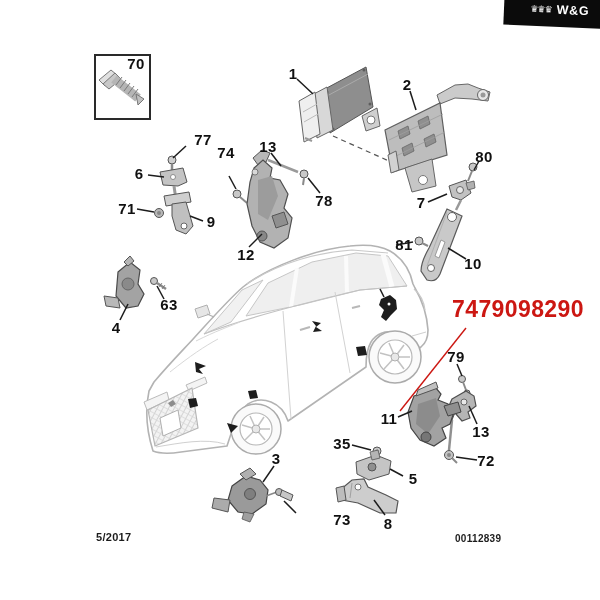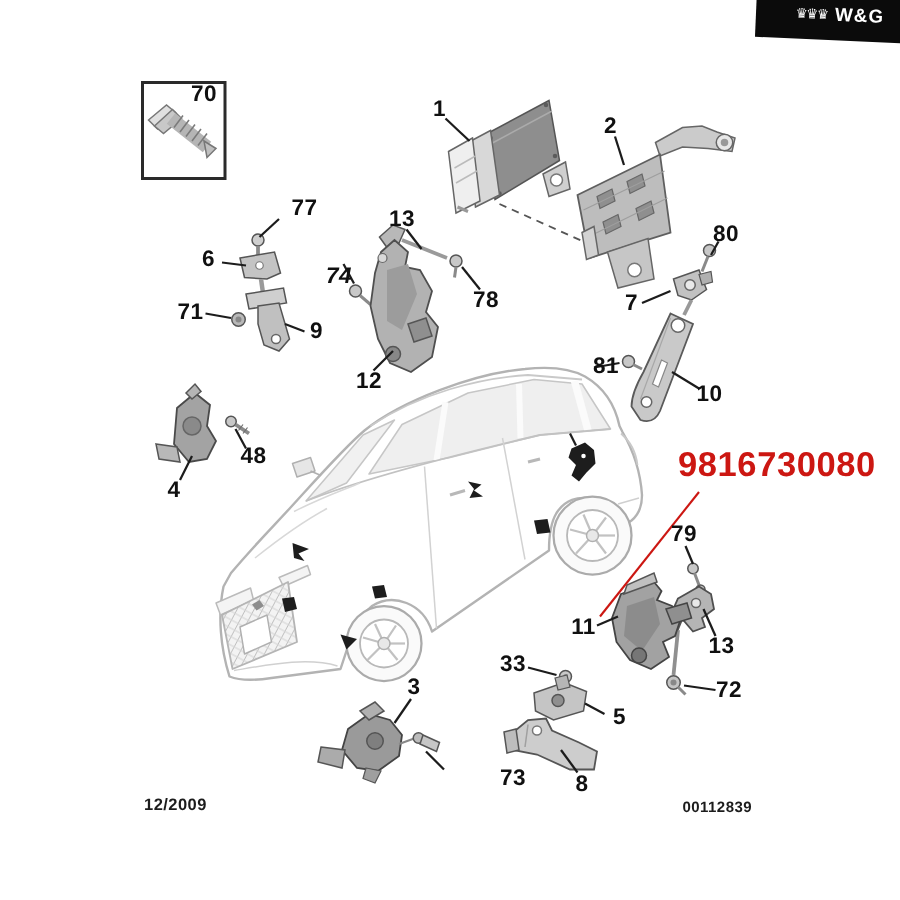--- a/index.html
+++ b/index.html
@@ -285,45 +285,45 @@
   <path d="M466,328 L400,411" stroke="#cc1712" stroke-width="1.4" fill="none"></path>
 </svg>
 
 <div style="position:absolute;left:0;top:0;width:492px;height:600px;">
       <span class="part-label" style="left: 136px; top: 63px;">70</span>
       <span class="part-label" style="left: 293px; top: 73px;">1</span>
       <span class="part-label" style="left: 407px; top: 84px;">2</span>
       <span class="part-label" style="left: 191px; top: 139px; margin-left: 12px;">77</span>
       <span class="part-label" style="left: 268px; top: 146px;">13</span>
       <span class="part-label" style="left: 484px; top: 156px;">80</span>
-      <span class="part-label" style="left: 226px; top: 184px; font-style: italic;">74</span>
+      <span class="part-label" style="left: 226px; top: 152px;">74</span>
       <span class="part-label" style="left: 139px; top: 173px;">6</span>
       <span class="part-label" style="left: 324px; top: 200px;">78</span>
       <span class="part-label" style="left: 421px; top: 202px;">7</span>
       <span class="part-label" style="left: 127px; top: 208px;">71</span>
       <span class="part-label" style="left: 211px; top: 221px;">9</span>
       <span class="part-label" style="left: 404px; top: 244px;">81</span>
       <span class="part-label" style="left: 246px; top: 254px;">12</span>
       <span class="part-label" style="left: 473px; top: 263px;">10</span>
-      <span class="part-label" style="left: 169px; top: 304px;">48</span>
+      <span class="part-label" style="left: 169px; top: 304px;">63</span>
       <span class="part-label" style="left: 116px; top: 327px;">4</span>
       <span class="part-label" style="left: 456px; top: 356px;">79</span>
       <span class="part-label" style="left: 389px; top: 418px;">11</span>
       <span class="part-label" style="left: 481px; top: 431px;">13</span>
-      <span class="part-label" style="left: 342px; top: 443px;">33</span>
+      <span class="part-label" style="left: 342px; top: 443px;">35</span>
       <span class="part-label" style="left: 276px; top: 458px;">3</span>
       <span class="part-label" style="left: 486px; top: 460px;">72</span>
       <span class="part-label" style="left: 413px; top: 478px;">5</span>
       <span class="part-label" style="left: 301px; top: 519px; margin-left: 41px;">73</span>
       <span class="part-label" style="left: 388px; top: 523px;">8</span>
     </div>
 
-<div class="red-number">9816730080</div>
+<div class="red-number">7479098290</div>
 
 <div class="banner">
   <span class="crowns">♛♛♛</span>
   <span class="brand">W&amp;G</span>
 </div>
 
-<div class="footer-date">12/2009</div>
+<div class="footer-date">5/2017</div>
 <div class="footer-doc">00112839</div>
 
 </div>
 
 </body></html>

